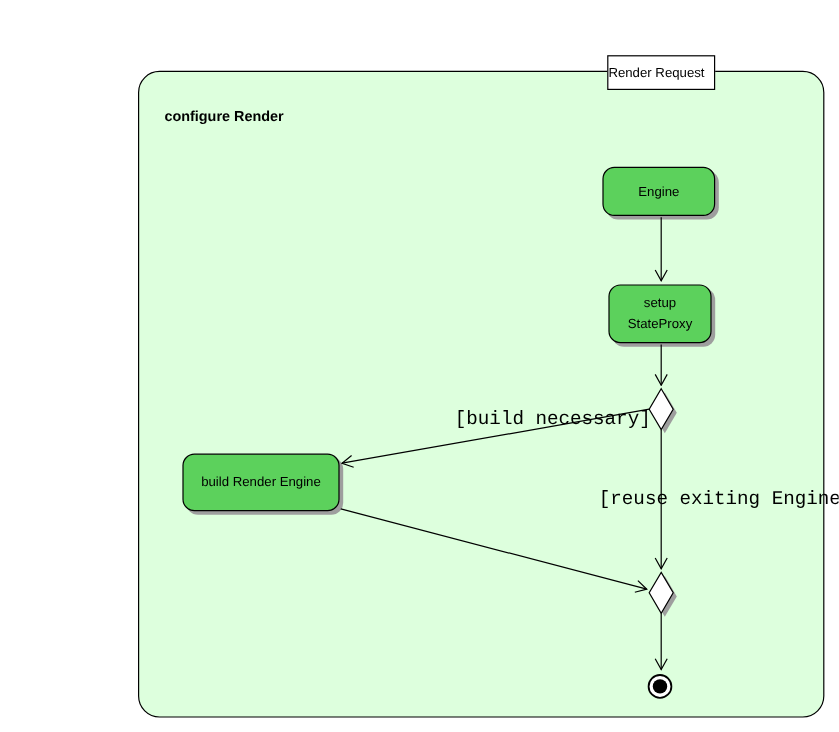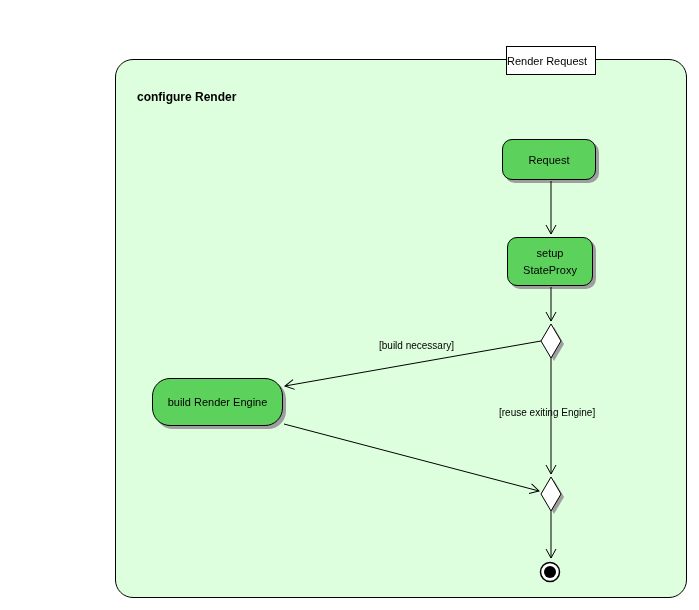--- a/index.html
+++ b/index.html
@@ -51,25 +51,26 @@
     border-radius: 10px;
     box-shadow: 3px 3px 0 var(--shadow);
     box-sizing: border-box;
     display: flex; flex-direction: column;
     align-items: center; justify-content: center;
     font-size: 11px;
     text-align: center;
   }
   .action-render { left: 502px; top: 139px; width: 94px; height: 41px; }
   .action-setup  { left: 507px; top: 237px; width: 86px; height: 49px; gap: 5px; justify-content: center; }
-  .action-build  { left: 152px; top: 378px; width: 131px; height: 48px; border-radius: 18px; }
+  .action-build  { left: 152px; top: 378px; width: 131px; height: 48px; }
   .edge-label {
     position: absolute;
-    font-size: 10px;
+    font-size: 16px;
     white-space: nowrap;
+    font-family: Liberation Mono, monospace;
   }
   .label-build { left: 379px; top: 340px; }
   .label-reuse { left: 499px; top: 407px; }
   .edges-layer {
     position: absolute;
     left: 0; top: 0;
     width: 699px; height: 610px;
     pointer-events: none;
   }
   .edge-line { stroke: var(--stroke); stroke-width: 1; fill: none; }
@@ -83,21 +84,21 @@
 
   <div class="partition"></div>
 
   <div class="frame-title">
     <span>Render Request</span>
   </div>
 
   <div class="partition-label">configure Render</div>
 
   <div class="action action-render">
-    <span>Request</span>
+    <span>Engine</span>
   </div>
 
   <div class="action action-setup">
     <span>setup</span>
     <span>StateProxy</span>
   </div>
 
   <div class="action action-build">
     <span>build Render Engine</span>
   </div>

